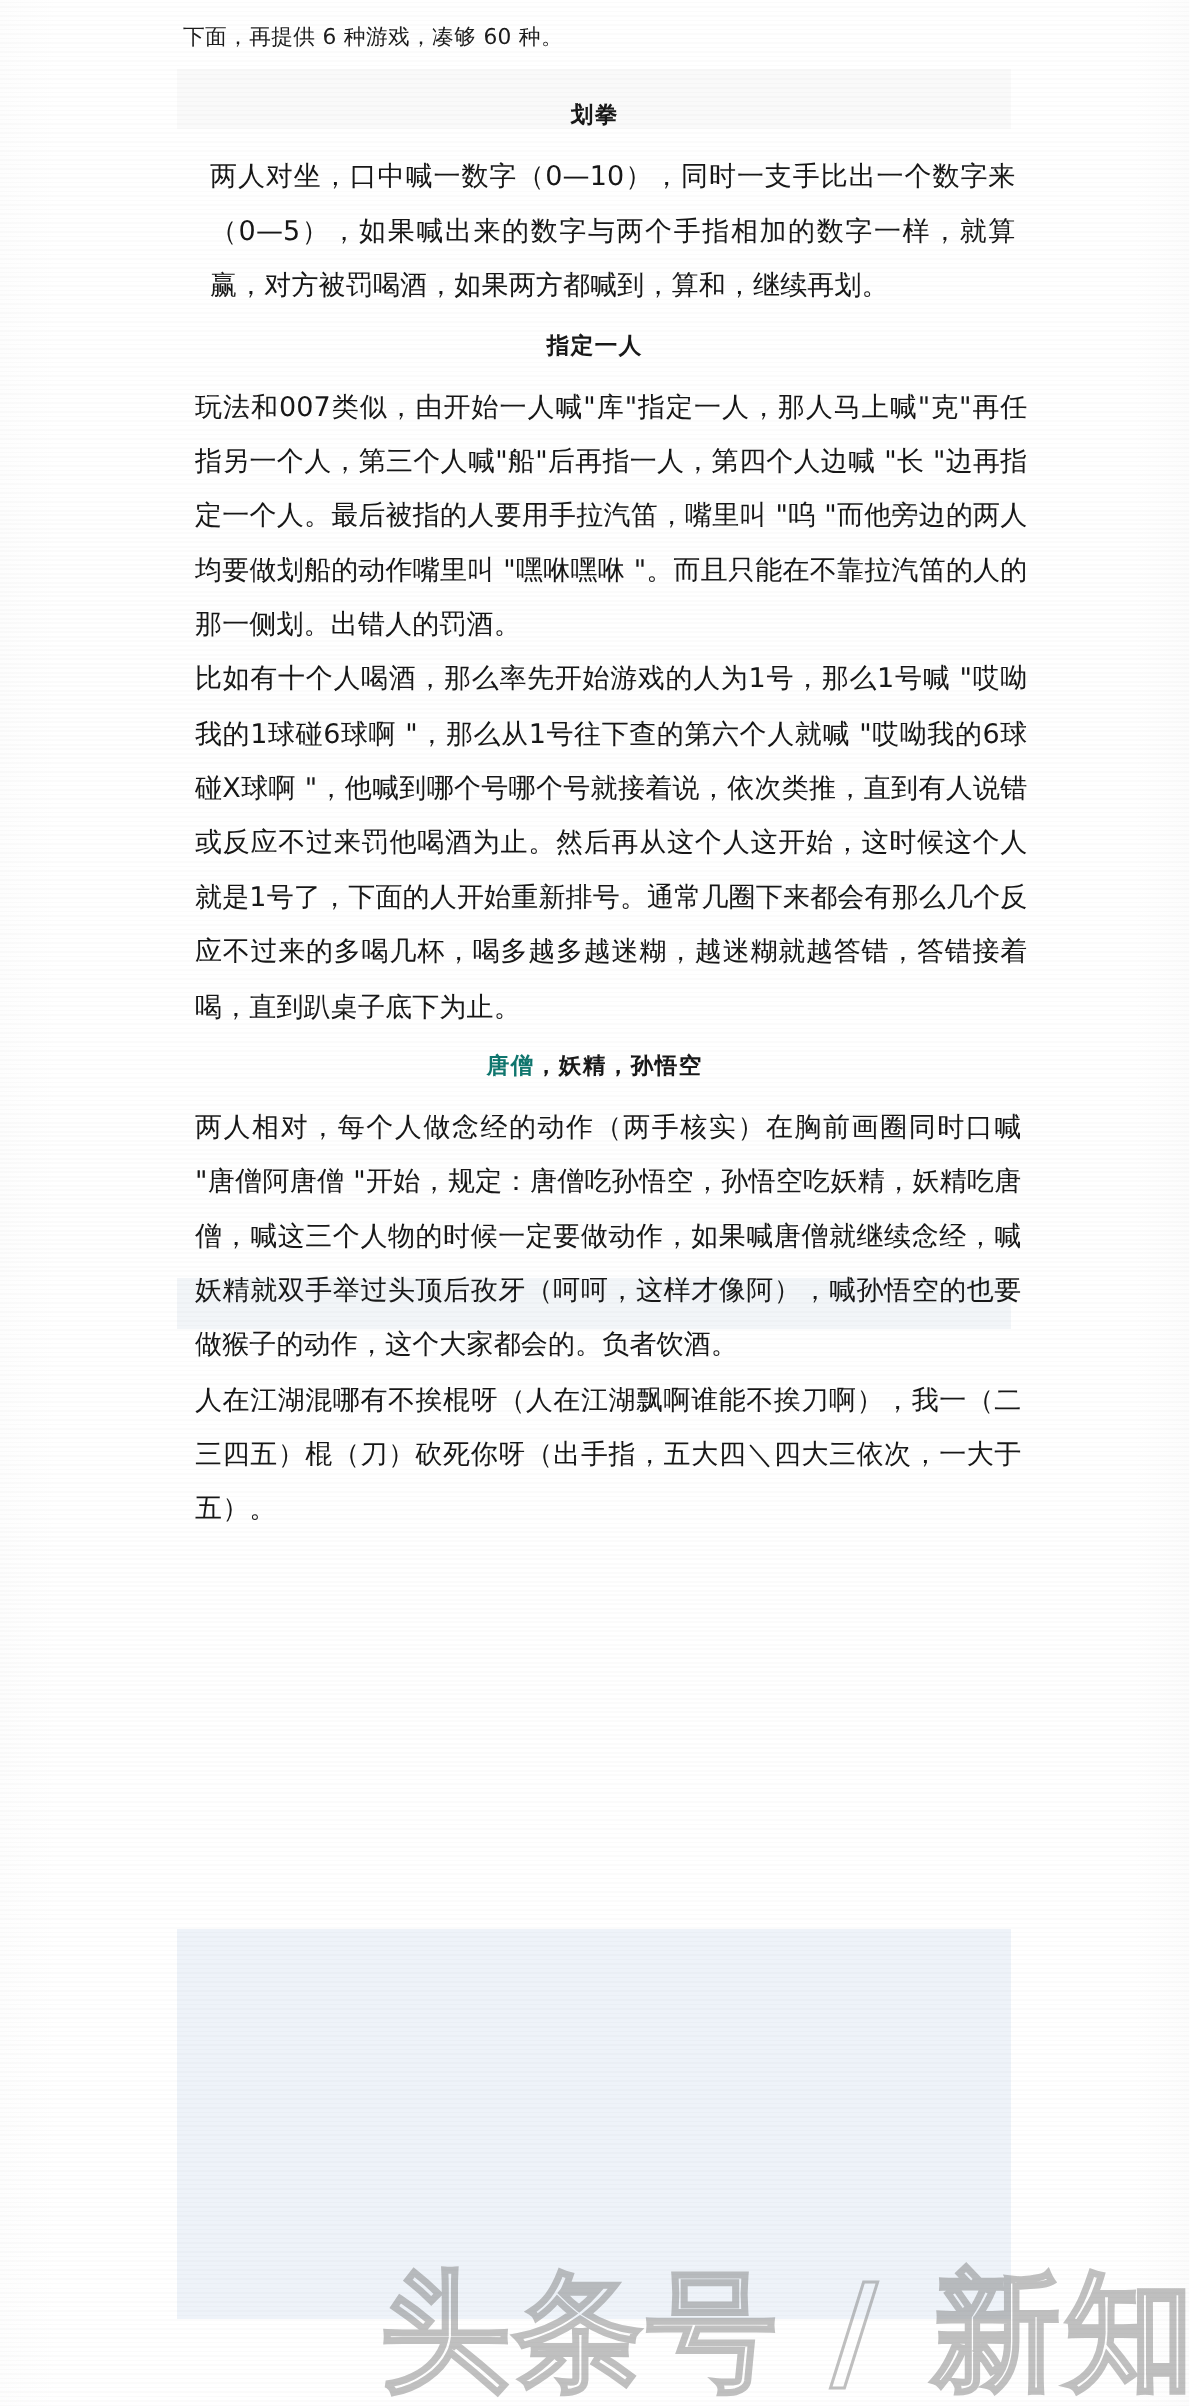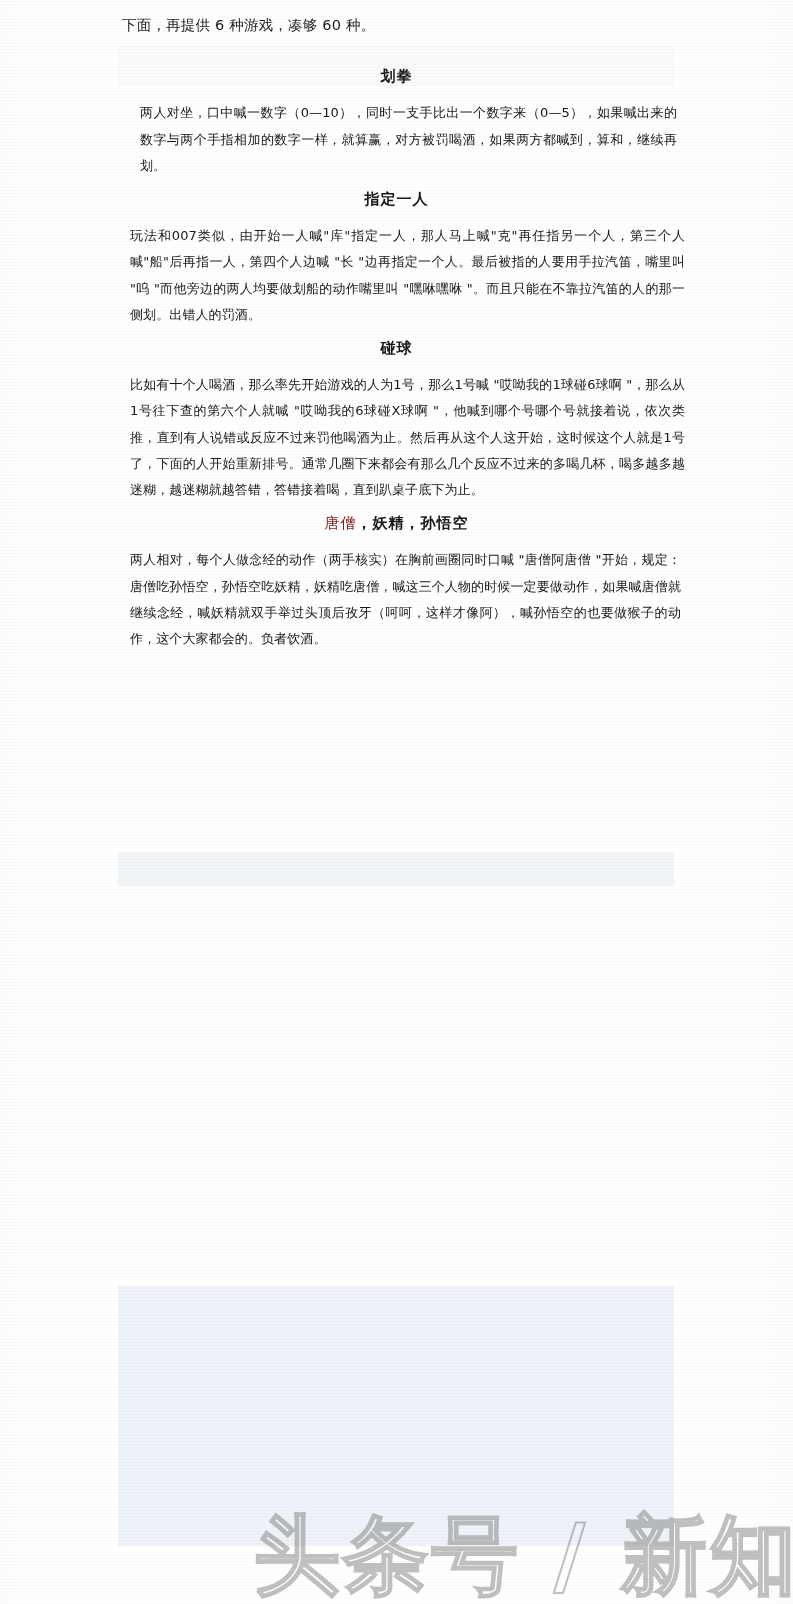--- a/index.html
+++ b/index.html
@@ -62,30 +62,30 @@
     text-align: center;
     font-size: 15px;
     font-weight: bold;
     color: #181818;
     letter-spacing: 1px;
     margin: 0;
     padding: 11px 0 14px 0;
   }
 
   .section-title .tang {
-    color: #7f1d1d;
-    font-weight: normal;
+    color: #0f766e;
+    font-weight: bold;
   }
   .section-title .plain {
     font-weight: bold;
     color: #181818;
   }
 
   .section-body {
-    font-size: 13px;
+    font-size: 18px;
     line-height: 2.02;
     color: #171717;
     margin: 0;
     padding: 0 116px 0 140px;
     text-align: justify;
     text-justify: inter-ideograph;
     letter-spacing: 0.1px;
   }
 
   
@@ -176,34 +176,32 @@
     </div>
 
     <div class="section">
       <h2 class="section-title">
         <span class="plain">指定一人</span>
       </h2>
       <p class="section-body shift-left">玩法和007类似，由开始一人喊"库"指定一人，那人马上喊"克"再任指另一个人，第三个人喊"船"后再指一人，第四个人边喊 "长 "边再指定一个人。最后被指的人要用手拉汽笛，嘴里叫 "呜 "而他旁边的两人均要做划船的动作嘴里叫 "嘿咻嘿咻 "。而且只能在不靠拉汽笛的人的那一侧划。出错人的罚酒。</p>
     </div>
 
     <div class="section">
-      <h2 class="section-title">
-        <span class="plain">碰球</span>
-      </h2>
       <p class="section-body shift-left">比如有十个人喝酒，那么率先开始游戏的人为1号，那么1号喊 "哎呦我的1球碰6球啊 "，那么从1号往下查的第六个人就喊 "哎呦我的6球碰X球啊 "，他喊到哪个号哪个号就接着说，依次类推，直到有人说错或反应不过来罚他喝酒为止。然后再从这个人这开始，这时候这个人就是1号了，下面的人开始重新排号。通常几圈下来都会有那么几个反应不过来的多喝几杯，喝多越多越迷糊，越迷糊就越答错，答错接着喝，直到趴桌子底下为止。</p>
     </div>
 
     <div class="section">
       <h2 class="section-title">
         <span class="tang">唐僧</span><span class="plain">，妖精，孙悟空</span>
       </h2>
       <p class="section-body shift-left2">两人相对，每个人做念经的动作（两手核实）在胸前画圈同时口喊 "唐僧阿唐僧 "开始，规定：唐僧吃孙悟空，孙悟空吃妖精，妖精吃唐僧，喊这三个人物的时候一定要做动作，如果喊唐僧就继续念经，喊妖精就双手举过头顶后孜牙（呵呵，这样才像阿），喊孙悟空的也要做猴子的动作，这个大家都会的。负者饮酒。</p>
     </div>
 
     <div class="section">
+      <p class="section-body shift-left2">人在江湖混哪有不挨棍呀（人在江湖飘啊谁能不挨刀啊），我一（二三四五）棍（刀）砍死你呀（出手指，五大四＼四大三依次，一大于五）。</p>
     </div>
 
 
   </div>
 
   <div class="watermark">头条号 / 新知</div>
   <div class="grain"></div>
 
 </div>
 

